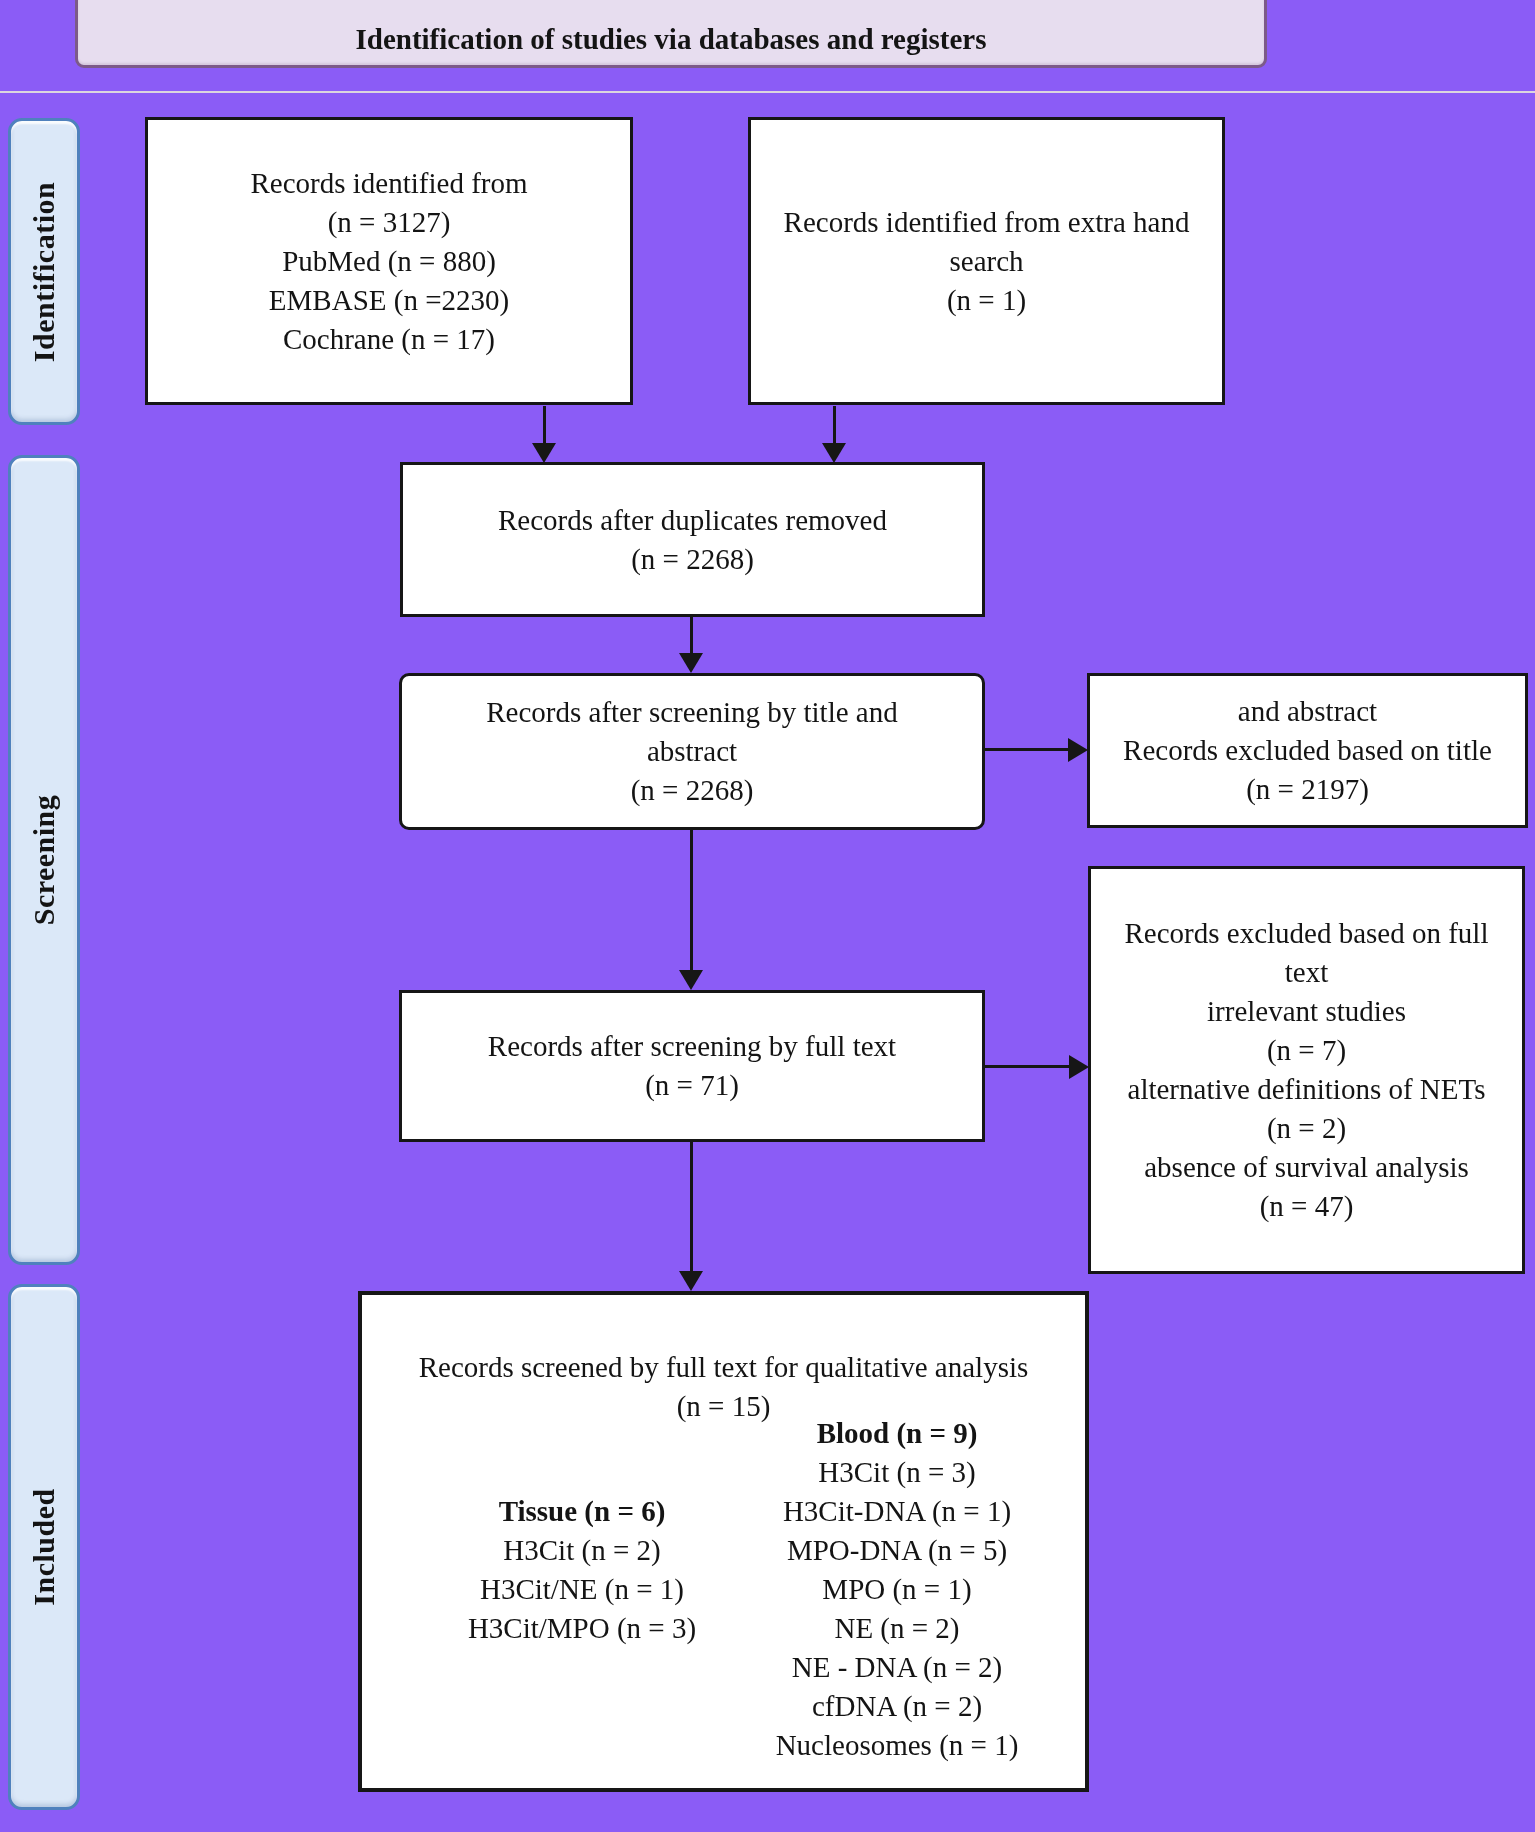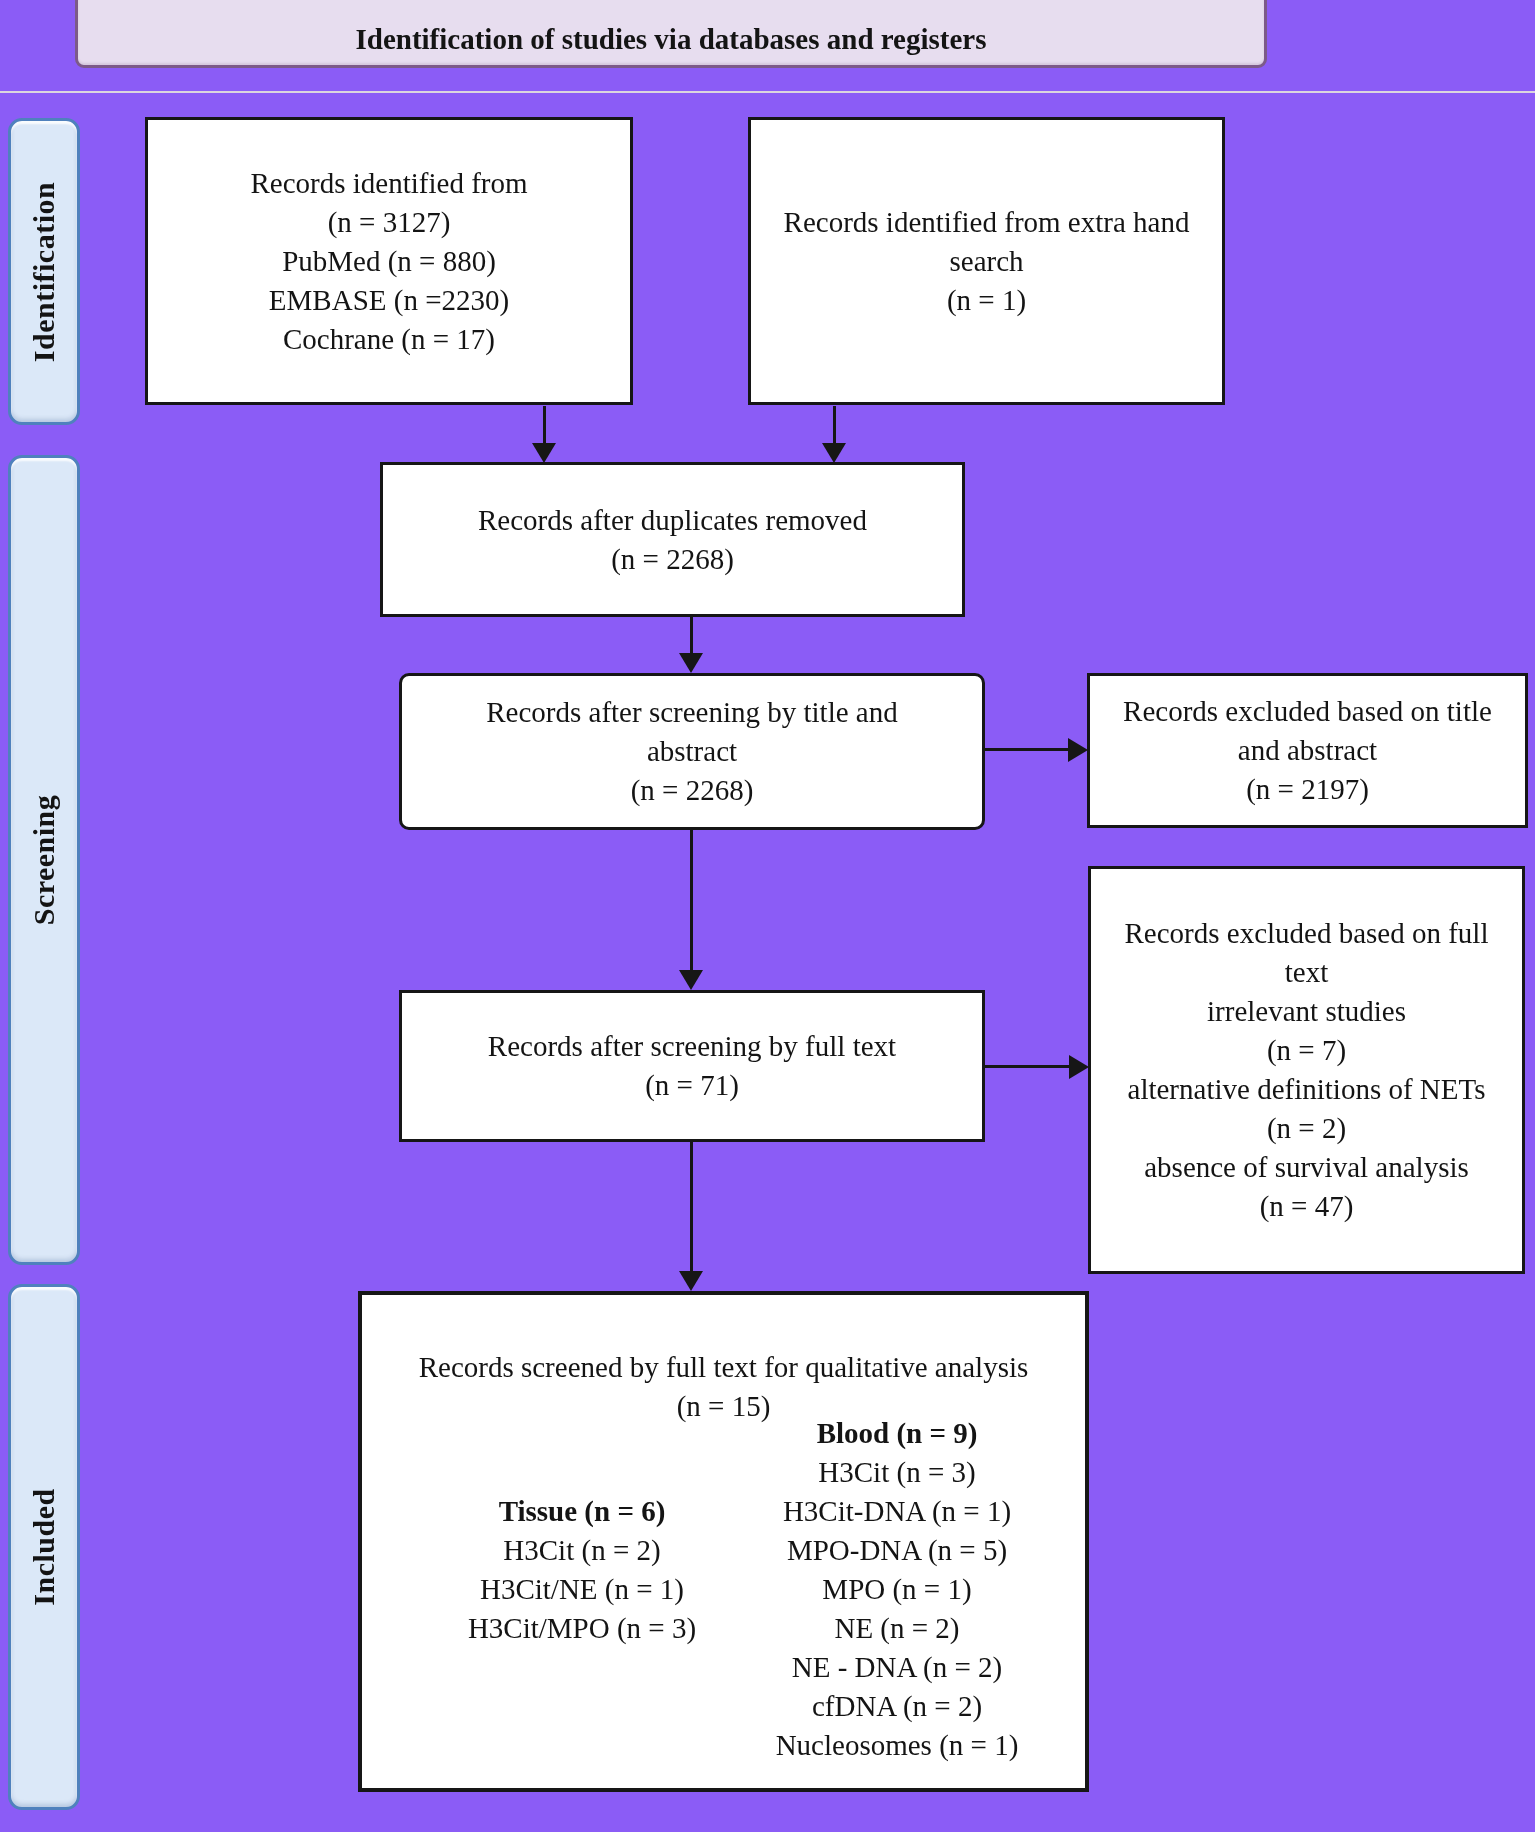--- a/index.html
+++ b/index.html
@@ -90,40 +90,40 @@
     <div class="ln">Records identified from extra hand</div>
     <div class="ln">search</div>
     <div class="ln">(n = 1)</div>
   </div>
 
   <div class="shaft-v" style="left:543px;top:406px;height:40px;"></div>
   <div class="head-down" style="left:532px;top:443px;"></div>
   <div class="shaft-v" style="left:833px;top:406px;height:40px;"></div>
   <div class="head-down" style="left:822px;top:443px;"></div>
 
-  <div class="fbox" style="left:380px;top:462px;width:585px;height:155px;">
+  <div class="fbox" style="left:400px;top:462px;width:585px;height:155px;">
     <div class="ln">Records after duplicates removed</div>
     <div class="ln">(n = 2268)</div>
   </div>
 
   <div class="shaft-v" style="left:690px;top:617px;height:38px;"></div>
   <div class="head-down" style="left:679px;top:653px;"></div>
 
   <div class="fbox" style="left:399px;top:673px;width:586px;height:157px;border-radius:10px;">
     <div class="ln">Records after screening by title and</div>
     <div class="ln">abstract</div>
     <div class="ln">(n = 2268)</div>
   </div>
 
   <div class="shaft-h" style="left:985px;top:748px;width:84px;"></div>
   <div class="head-right" style="left:1068px;top:738px;"></div>
 
   <div class="fbox" style="left:1087px;top:673px;width:441px;height:155px;">
+    <div class="ln">and abstract</div>
     <div class="ln">Records excluded based on title</div>
-    <div class="ln">and abstract</div>
     <div class="ln">(n = 2197)</div>
   </div>
 
   <div class="shaft-v" style="left:690px;top:830px;height:142px;"></div>
   <div class="head-down" style="left:679px;top:970px;"></div>
 
   <div class="fbox" style="left:399px;top:990px;width:586px;height:152px;">
     <div class="ln">Records after screening by full text</div>
     <div class="ln">(n = 71)</div>
   </div>

